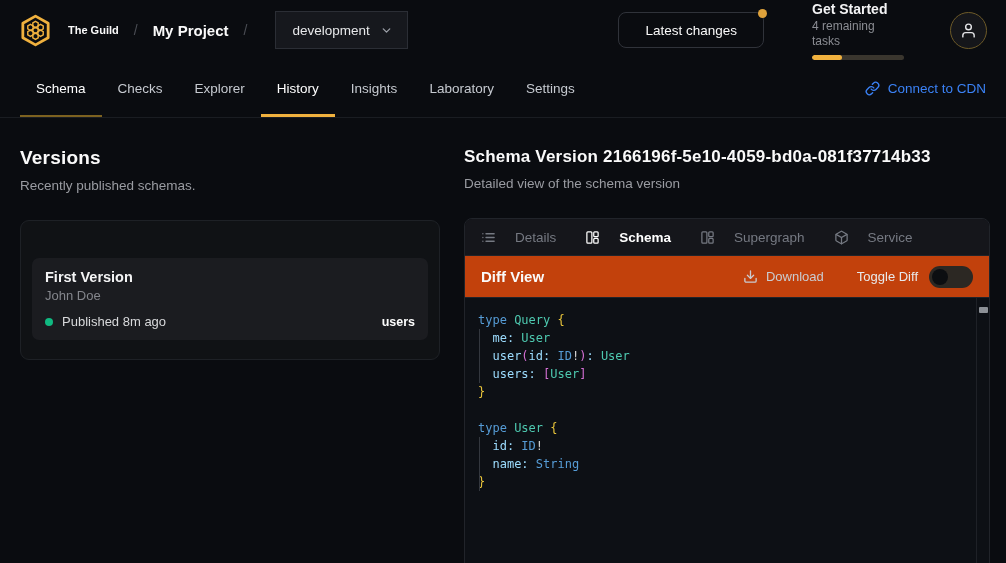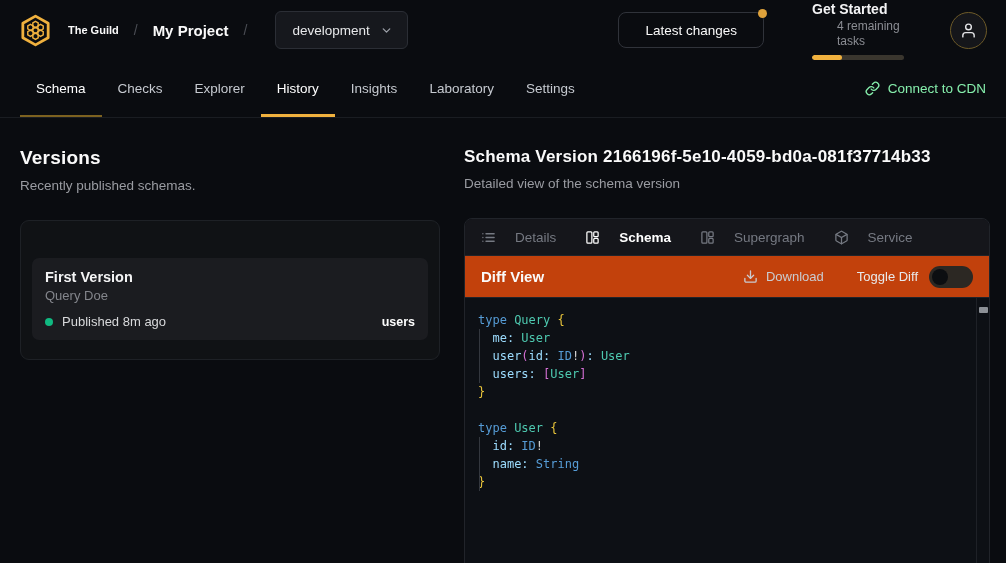--- a/index.html
+++ b/index.html
@@ -14,35 +14,35 @@
   svg { display:block; }
 
   
   .header { height:60px; display:flex; align-items:center; padding:0 19px 0 18px; }
   .header-left { display:flex; align-items:center; gap:15px; }
   .brand { font-size:11px; font-weight:700; color:#fafafa; }
   .crumb-sep { color:#4b4e55; font-size:14px; }
   .crumb { font-size:15px; font-weight:700; color:#fafafa; }
   .target-btn {
     margin-left:13px; display:flex; align-items:center; gap:10px;
-    background:#16181d; border:1px solid #2b2e35; border-radius:6px;
+    background:#16181d; border:1px solid #2b2e35; border-radius:0;
     height:38px; padding:0 14px 0 16px; color:#e7e8ea; font-size:13.5px; cursor:pointer;
   }
   .header-right { margin-left:auto; display:flex; align-items:center; }
   .latest-btn {
     position:relative; height:36px; padding:0 26px; border-radius:8px;
     border:1px solid #30333a; background:transparent; color:#fafafa; font-size:13.5px; cursor:pointer;
   }
   .latest-dot {
     position:absolute; top:-4px; right:-4px; width:9px; height:9px; border-radius:50%;
     background:#deA23b;
   }
   .get-started { margin-left:48px; width:92px; cursor:pointer; }
   .gs-title { font-size:14px; font-weight:700; color:#f4f4f5; line-height:17px; }
-  .gs-sub { font-size:12px; color:#8b8d93; line-height:15px; margin-top:1px;margin-left:25px; }
+  .gs-sub { font-size:12px; color:#8b8d93; line-height:15px; margin-top:1px; }
   .gs-bar { margin-top:6px; height:5px; border-radius:3px; background:#3a362e; overflow:hidden; }
   .gs-fill { height:100%; border-radius:3px; background:#f0b13e; }
   .avatar {
     margin-left:46px; width:37px; height:37px; border-radius:50%;
     border:1.5px solid #6d5a28; background:#15161a;
     display:flex; align-items:center; justify-content:center; cursor:pointer; color:#e4e4e7;
   }
 
   
   .nav { height:58px; display:flex; align-items:stretch; padding:0 20px; border-bottom:1px solid #1a1d22; }
@@ -52,21 +52,21 @@
     color:#c6cad0; font-size:13.5px; cursor:pointer; white-space:nowrap;
   }
   .nav-tab.section-active { color:#ffffff; }
   .nav-tab.section-active::after {
     content:""; position:absolute; left:0; right:0; bottom:0; height:2px; background:#7d6220;
   }
   .nav-tab.active { color:#ffffff; }
   .nav-tab.active::after {
     content:""; position:absolute; left:0; right:0; bottom:0; height:3px; background:#f0b13e;
   }
-  .cdn-link { margin-left:auto; display:flex; align-items:center; gap:8px; color:#86efac; font-size:13.5px; cursor:pointer; }
+  .cdn-link { margin-left:auto; display:flex; align-items:center; gap:8px; color:#3b82f6; font-size:13.5px; cursor:pointer; }
 
   
   .main { display:flex; gap:24px; padding:29px 16px 0 20px; }
   .col-left { width:420px; flex:none; }
   .col-right { flex:1; min-width:0; }
   .sec-title { font-size:19px; font-weight:700; color:#fafafa; letter-spacing:.2px; }
   .sec-title.small { font-size:17px; }
   .sec-sub { margin-top:9px; font-size:13.5px; color:#9a9ca2; }
 
   
@@ -200,21 +200,21 @@
 
 <div class="main">
 
   <div class="col-left">
     <div class="sec-title">Versions</div>
     <div class="sec-sub">Recently published schemas.</div>
 
     <div class="versions-card">
       <div class="version-item">
         <div class="vi-name">First Version</div>
-        <div class="vi-author">Query Doe</div>
+        <div class="vi-author">John Doe</div>
         <div class="vi-row">
           <span class="vi-dot"></span>
           <span class="vi-status">Published 8m ago</span>
           <span class="vi-service">users</span>
         </div>
       </div>
     </div>
   </div>
 
   <div class="col-right">

